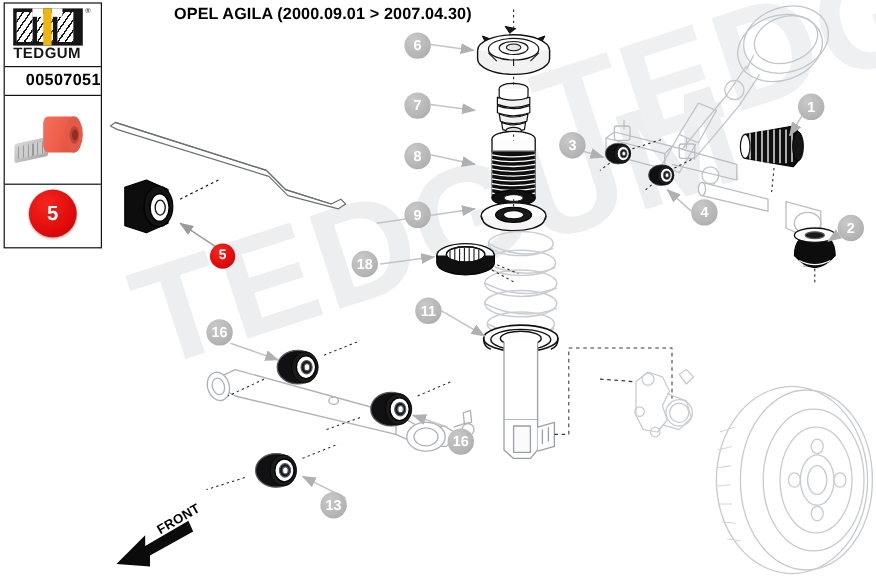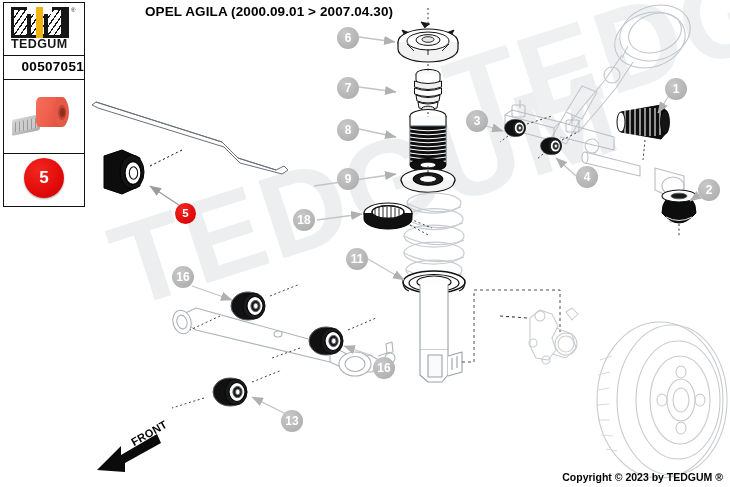--- a/index.html
+++ b/index.html
@@ -410,25 +410,24 @@
   <div class="cal gray" style="left:293px;top:209px">18</div>
   <div class="cal gray" style="left:346px;top:248px">11</div>
 
   <div class="cal gray" style="left:665px;top:78px">1</div>
   <div class="cal gray" style="left:698px;top:179px">2</div>
   <div class="cal gray" style="left:466px;top:110px">3</div>
   <div class="cal gray" style="left:576px;top:166px">4</div>
 
   <div class="cal gray" style="left:172px;top:266px">16</div>
   <div class="cal gray" style="left:373px;top:357px">16</div>
-  <div class="cal gray" style="left:281px;top:410px">13</div>
+  <div class="cal gray" style="left:267px;top:410px">13</div>
 
   <div class="cal red" style="left:175px;top:203px">5</div>
 
   <div id="front-wrap">
     <svg width="70" height="42" viewBox="0 0 70 42">
       <polygon points="2,38 26,14 26,23 62,2 66,11 30,31 30,40" fill="#0b0b0b"></polygon>
     </svg>
     <div id="front-txt">FRONT</div>
   </div>
 
-  <div id="copy">Copyright © 2023 by TEDGUM ®</div>
 </div>
 
 </body></html>

